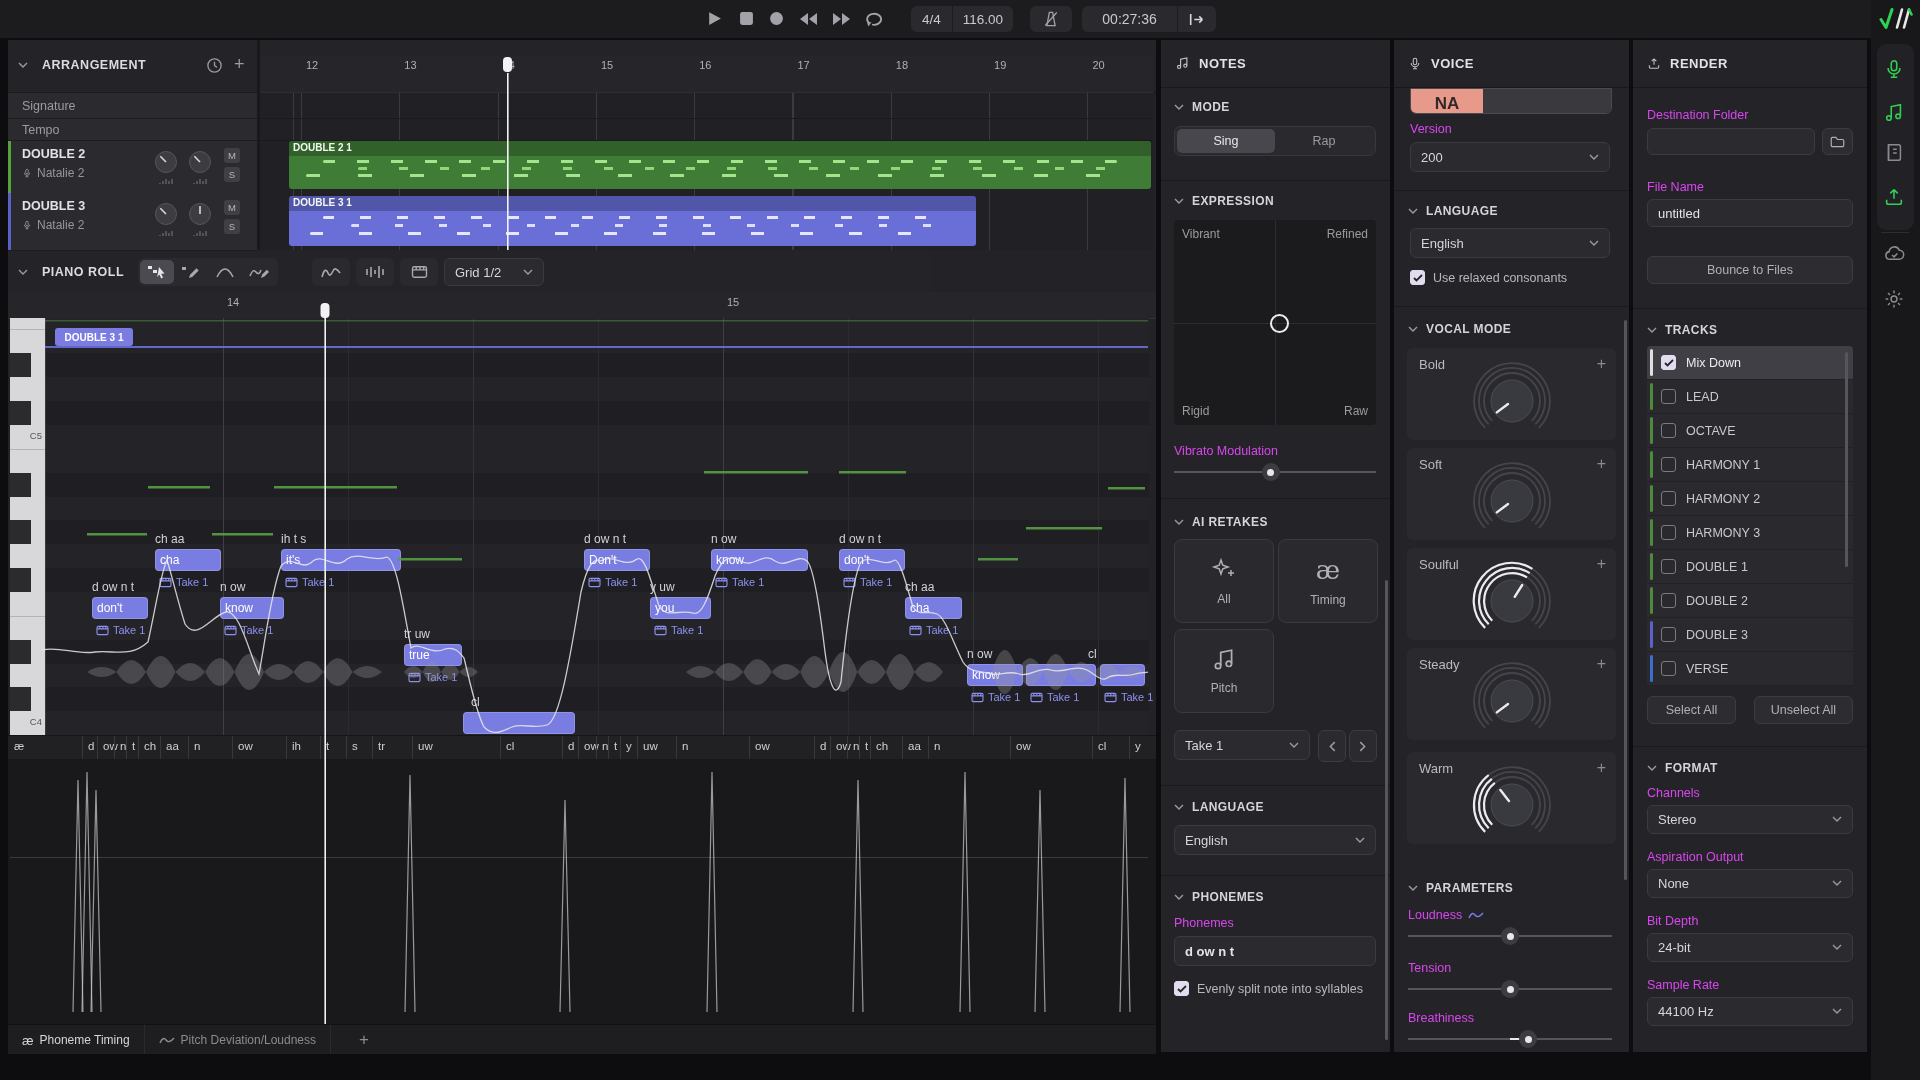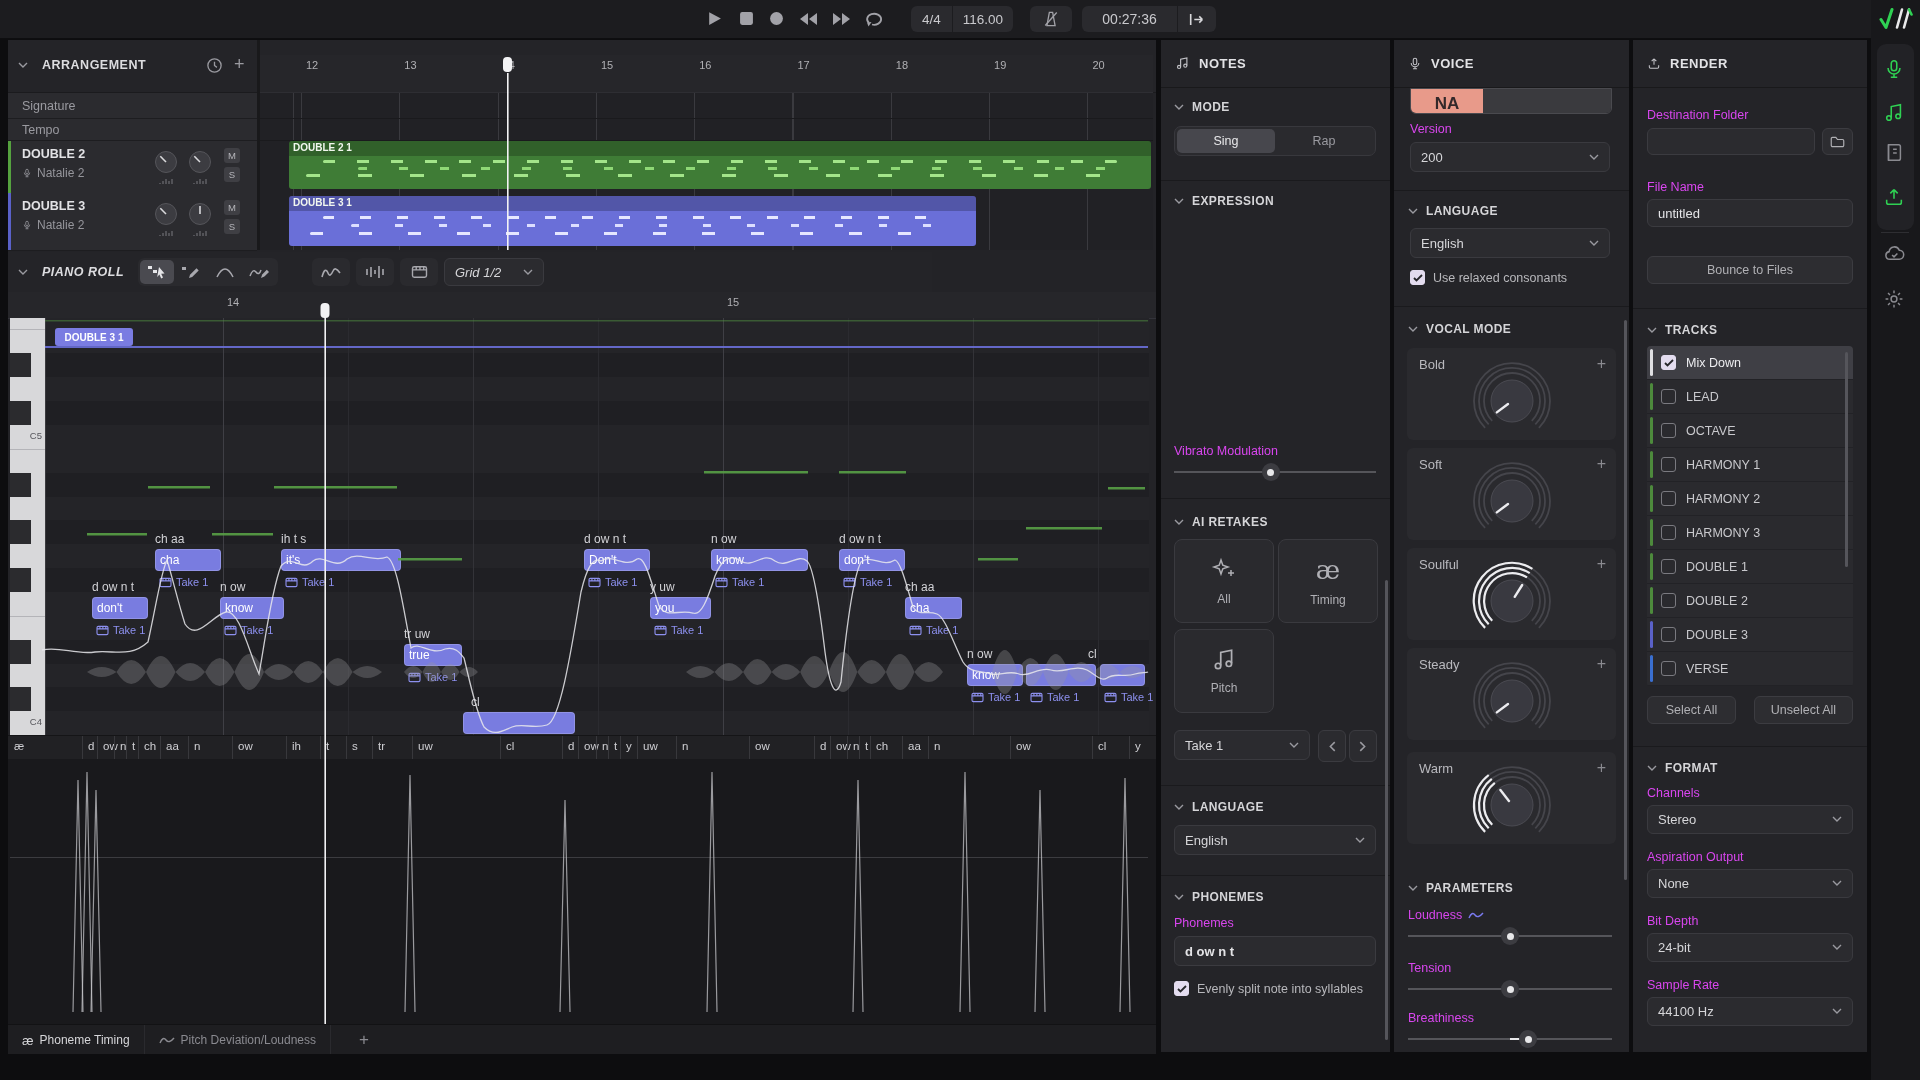--- a/index.html
+++ b/index.html
@@ -27,21 +27,21 @@
   .arr-track{position:absolute;left:0;width:249px;background:#2b2b2f;border-bottom:1px solid #1d1d20;}
   .trk-bar{position:absolute;left:0;top:0;bottom:0;width:3px;}
   .trk-name{position:absolute;left:14px;top:6px;font-size:12.5px;font-weight:bold;color:#e2e2e5;}
   .trk-voice{position:absolute;left:14px;top:25px;font-size:12px;color:#96969c;display:flex;align-items:center;gap:5px;}
   .ms{position:absolute;width:16px;height:15px;background:#3f3f44;border-radius:3px;color:#b6b6bb;font-size:9.5px;display:flex;align-items:center;justify-content:center;cursor:pointer;}
   .clip{position:absolute;border-radius:3px;overflow:hidden;}
   .clip .clbl{position:absolute;left:0;top:0;right:0;height:14px;background:rgba(0,0,0,.22);font-size:10px;font-weight:bold;color:#f2f7ef;padding:1px 0 0 4px;}
   .dash{position:absolute;height:3px;border-radius:2px;}
   #colsep{position:absolute;left:249px;top:0;width:3px;height:210px;background:#19191b;}
   
-  #pr-toolbar{position:absolute;left:0;top:212px;width:924px;height:40px;background:#242428;border-bottom:1px solid #f97316;font-style:italic;}
+  #pr-toolbar{position:absolute;left:0;top:212px;width:924px;height:40px;background:#242428;border-bottom:1px solid #f97316;}
   .toolgrp{position:absolute;top:6px;height:28px;background:#2a2a2e;border-radius:6px;display:flex;align-items:center;padding:0 2px;}
   .tool{width:34px;height:24px;border-radius:5px;display:flex;align-items:center;justify-content:center;color:#a8a8ae;cursor:pointer;}
   .tool.on{background:#4a4a50;color:#e6e6e9;}
   .toolbtn{position:absolute;top:6px;width:38px;height:28px;background:#2a2a2e;border-radius:6px;display:flex;align-items:center;justify-content:center;color:#a8a8ae;cursor:pointer;}
   .dd{background:#2b2b2f;border:1px solid #3a3a3f;border-radius:6px;display:flex;align-items:center;justify-content:space-between;padding:0 10px;font-size:13px;color:#d6d6d9;cursor:pointer;box-sizing:border-box;}
   #pr-ruler{position:absolute;left:0;top:252px;width:1148px;height:26px;background:#26262a;border-bottom:1px solid #33333a;}
   .pr-num{position:absolute;top:256px;font-size:11px;color:#b0b0b4;}
   #keys{position:absolute;left:2px;top:278px;width:35px;height:417px;background:#d8d8da;}
   .bkey{position:absolute;left:0;width:21px;height:24px;background:#2b2b2e;}
   .kline{position:absolute;left:0;width:35px;height:1px;background:#b4b4b8;}
@@ -654,20 +654,29 @@
       </div>
     <div class="divl" style="top:140px;"></div>
     <div class="shead" style="left:13px;top:154px;">
       <span class="chev">
           <svg width="10" height="7" viewBox="0 0 10 7">
             <path d="M1 1l4 4 4-4" fill="none" stroke="currentColor" stroke-width="1.4"></path>
           </svg>
         </span>
       <span>EXPRESSION</span>
     </div>
+    <div id="xy" class="abs" style="left:13px;top:180px;width:202px;height:205px;">
+      <div class="xline" style="left:50%;top:0;width:1px;height:100%;"></div>
+      <div class="xline" style="left:0;top:50%;width:100%;height:1px;"></div>
+      <span class="xylbl" style="left:8px;top:7px;">Vibrant</span>
+      <span class="xylbl" style="right:8px;top:7px;">Refined</span>
+      <span class="xylbl" style="left:8px;bottom:7px;">Rigid</span>
+      <span class="xylbl" style="right:8px;bottom:7px;">Raw</span>
+      <div id="xyh" style="left: calc(52% - 9px); top: calc(50% - 9px);"></div>
+    </div>
     <div class="lbl" style="left:13px;top:404px;">Vibrato Modulation</div>
     <div class="abs" id="vib-slot" style="left:13px;top:423px;width:202px;">
         <div class="slider">
           <div class="sl-tr"></div>
           <div class="sl-hd" style="left: calc(48% - 9px);"></div>
         </div>
       </div>
     <div class="divl" style="top:458px;"></div>
     <div class="shead" style="left:13px;top:475px;">
       <span class="chev">

